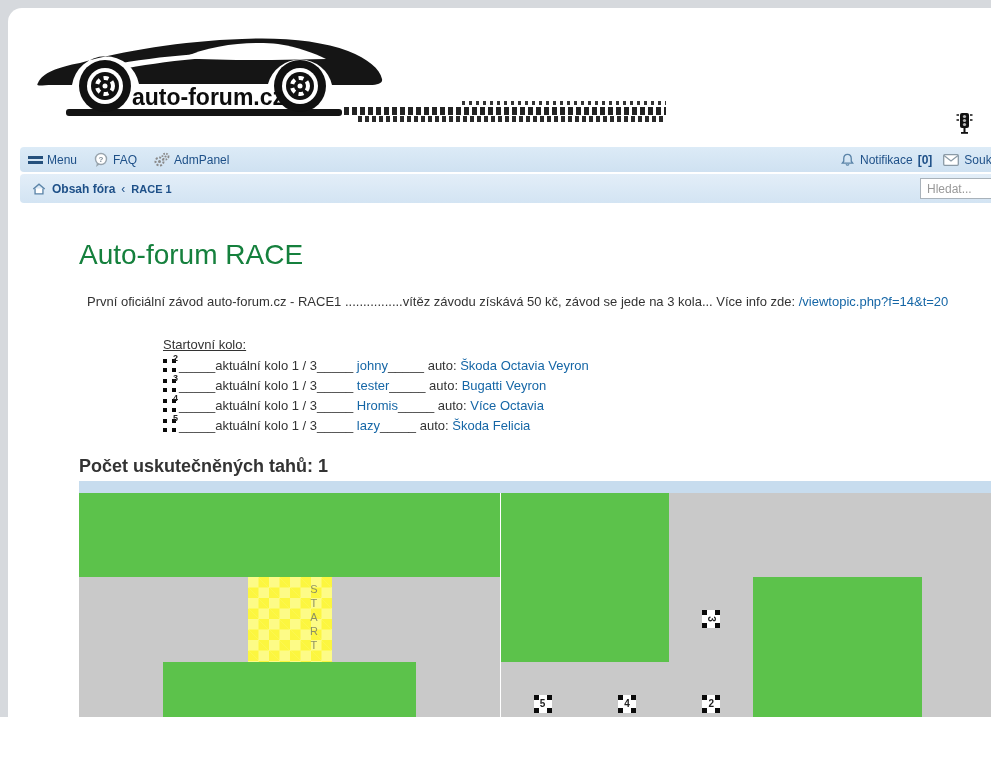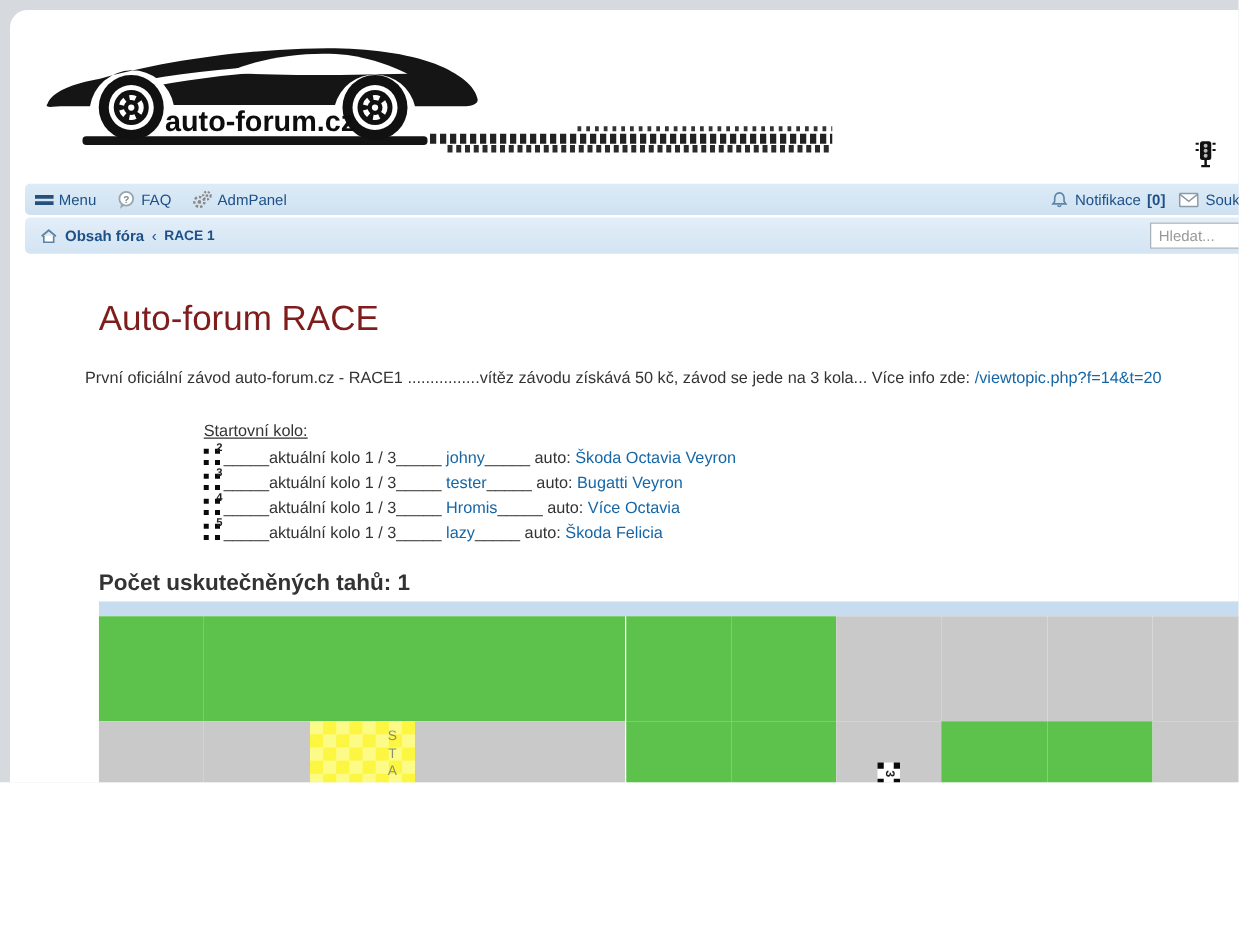--- a/index.html
+++ b/index.html
@@ -1,17 +1,17 @@
 <!DOCTYPE html>
 <html><head>
 <meta charset="utf-8">
 <style>
   html,body{margin:0;padding:0;}
   .viewport{
-    position:relative;width:991px;height:626px;overflow:hidden;
+    position:relative;width:991px;height:717px;overflow:hidden;
     background:#d6d9dd;font-family:"Liberation Sans",sans-serif;color:#333;text-decoration:underline;
   }
   .panel{
     position:absolute;left:8px;top:8px;width:1150px;height:900px;
     background:#ffffff;border-radius:14px 0 0 0;
   }
   
   .logo{position:absolute;left:24px;top:21px;width:634px;height:96px;cursor:pointer;}
   
   .topright{position:absolute;left:948px;top:103px;display:flex;align-items:flex-end;gap:3px;}
@@ -34,22 +34,22 @@
   .crumb-home{font-size:12px;font-weight:bold;color:#1e5088;cursor:pointer;display:flex;align-items:center;gap:5px;text-align:center;}
   .crumb-sep{font-size:12px;color:#1e5088;}
   .crumb-cur{font-size:11px;font-weight:bold;color:#1e5088;cursor:pointer;}
   .searchbox{
     position:absolute;left:912px;top:170px;width:150px;height:21px;
     border:1px solid #a9b2ba;background:#fff;font-size:12px;padding:0 6px;color:#555;
     font-family:"Liberation Sans",sans-serif;box-sizing:border-box;
   }
   .searchbox::placeholder{color:#999;}
   
-  .page-title{position:absolute;left:71px;top:231px;font-size:28px;font-weight:500;color:#7f1d1d;margin:0;}
-  .intro{position:absolute;left:60px;top:286px;font-size:13px;white-space:pre-wrap;}
+  .page-title{position:absolute;left:71px;top:231px;font-size:28px;font-weight:500;color:#15803d;margin:0;}
+  .intro{position:absolute;left:79px;top:286px;font-size:13px;white-space:pre-wrap;}
   .clink{color:#1566a6;text-decoration:none;cursor:pointer;}
   .grid-heading{position:absolute;left:155px;top:329px;font-size:13px;text-decoration:underline;}
   .racers{position:absolute;left:155px;top:347px;}
   .racer-row{height:20px;display:flex;align-items:center;font-size:13px;}
   .racer-row span{white-space:pre;}
   .mini-car{
     position:relative;width:13px;height:13px;margin-right:3px;flex:0 0 13px;
     background-color:#fff;
     background-image:linear-gradient(#0a0a0a,#0a0a0a),linear-gradient(#0a0a0a,#0a0a0a),
                      linear-gradient(#0a0a0a,#0a0a0a),linear-gradient(#0a0a0a,#0a0a0a);

